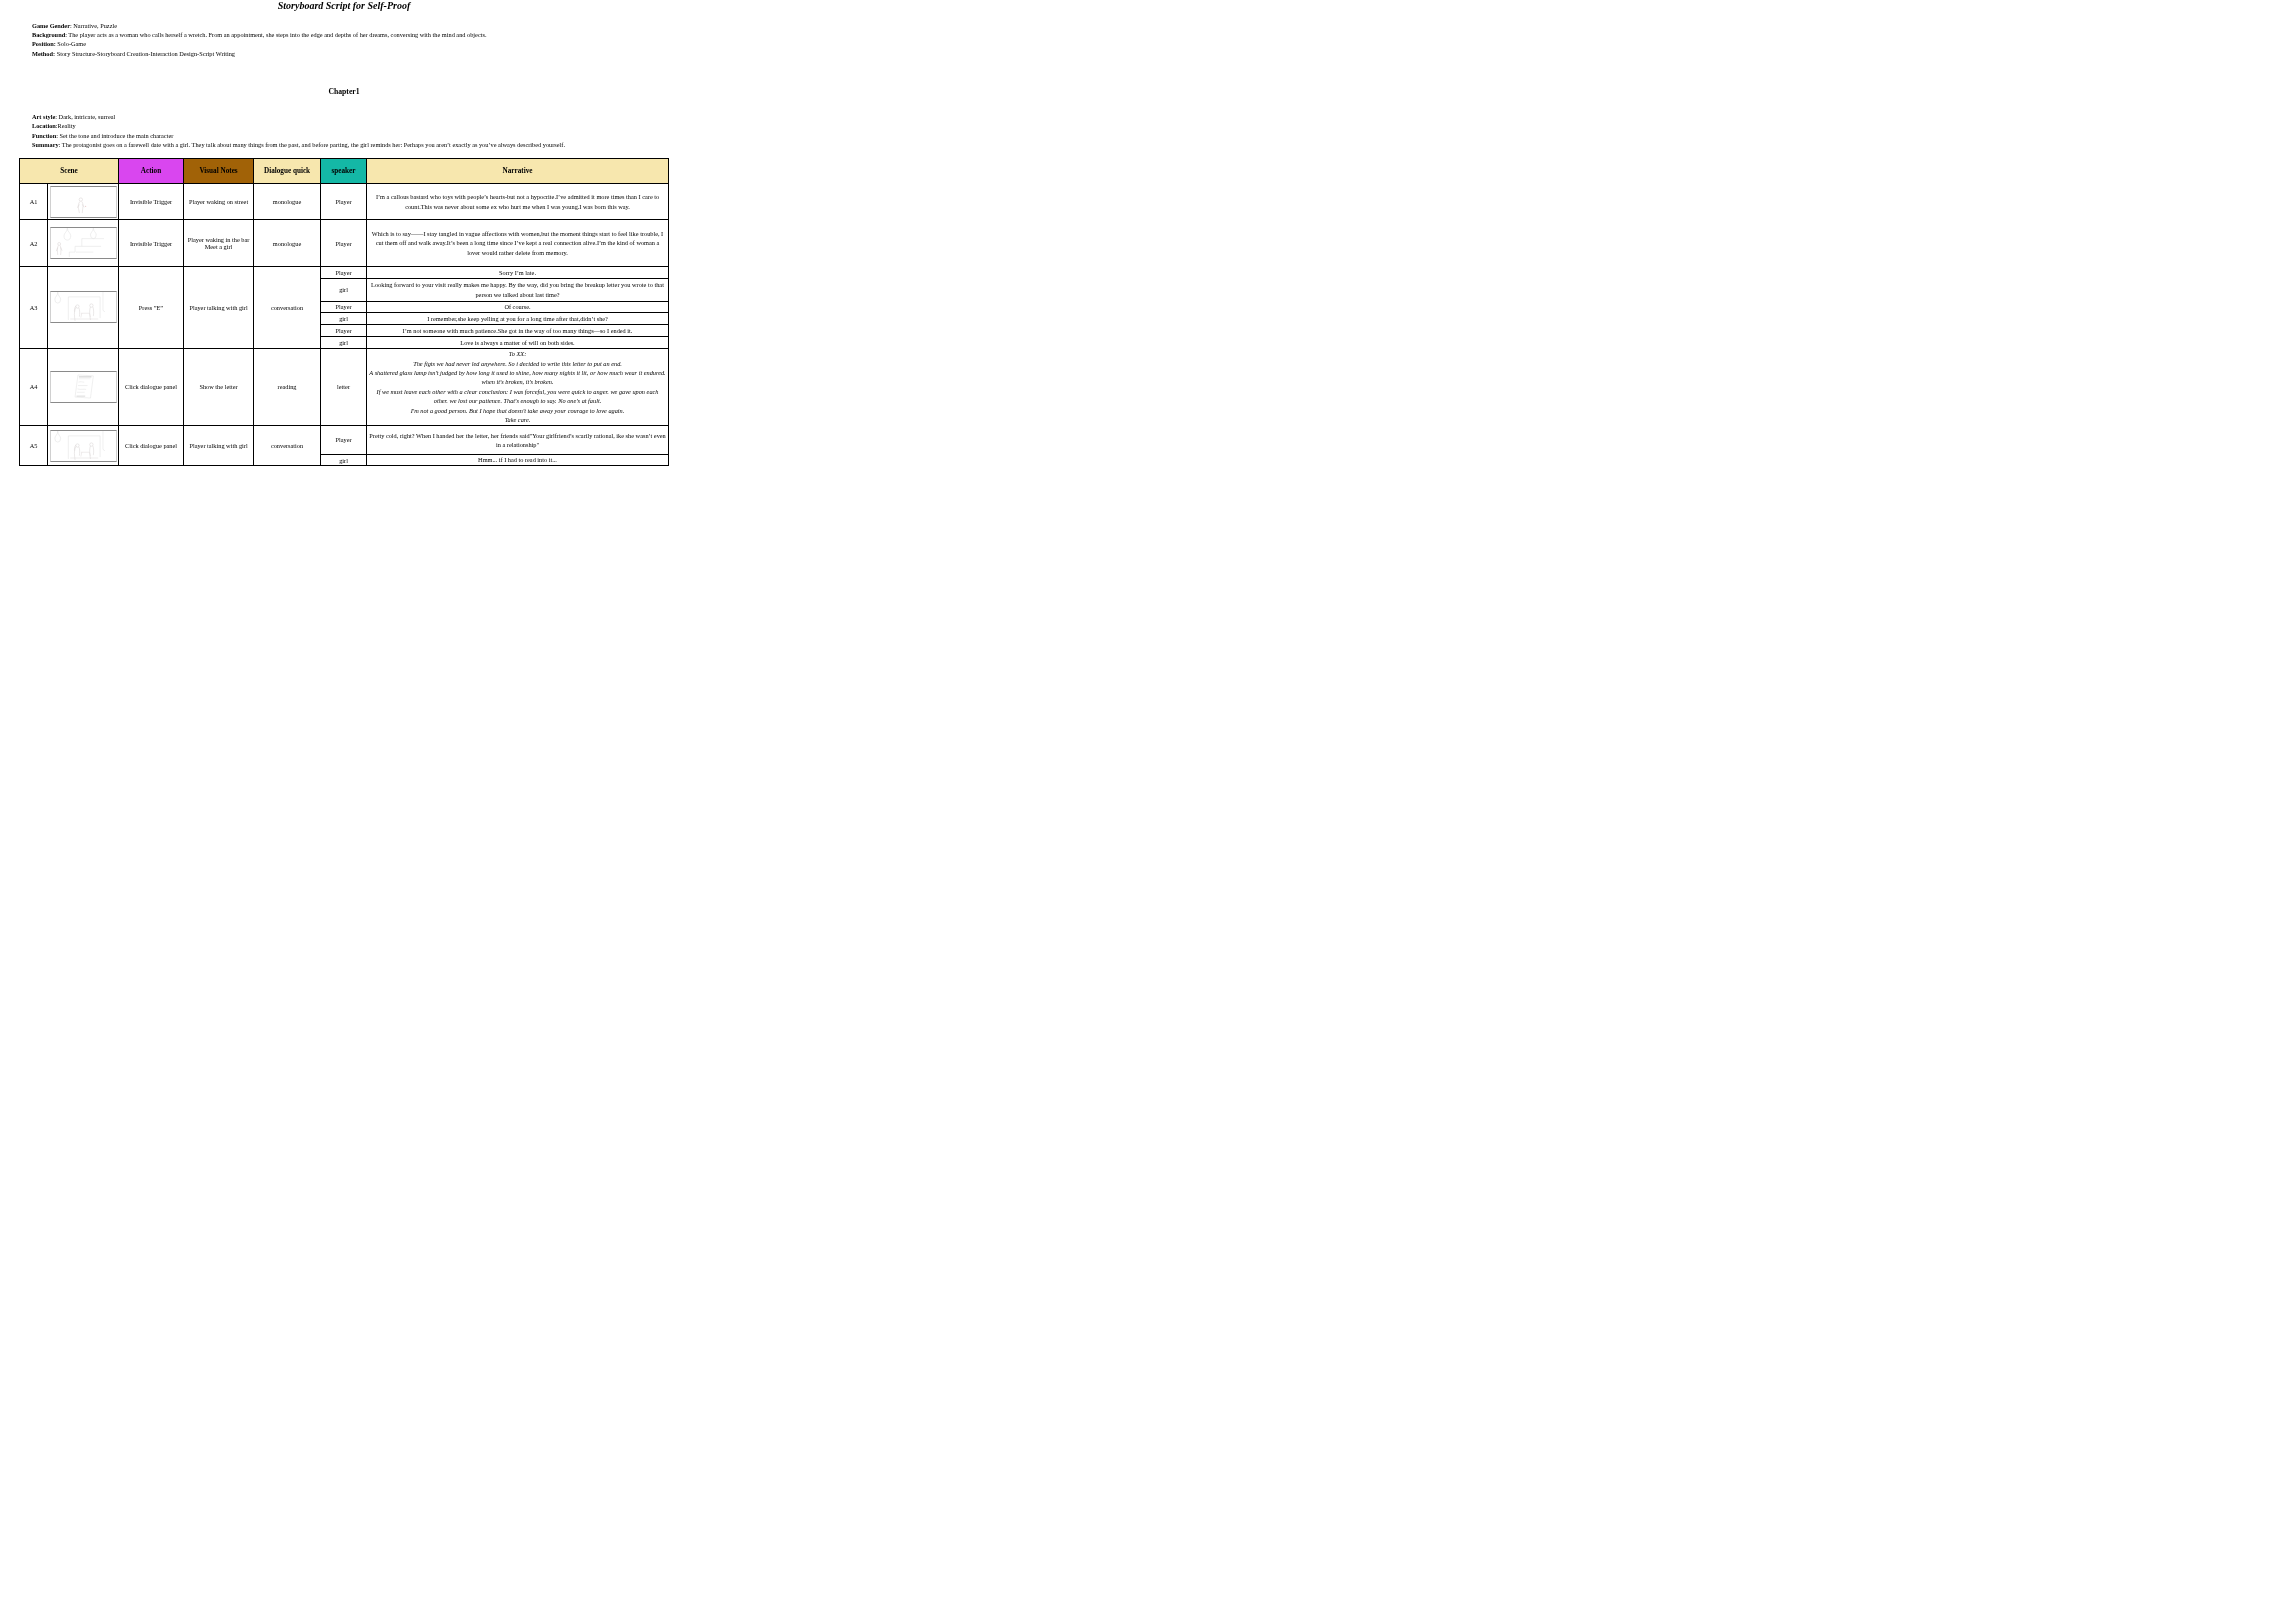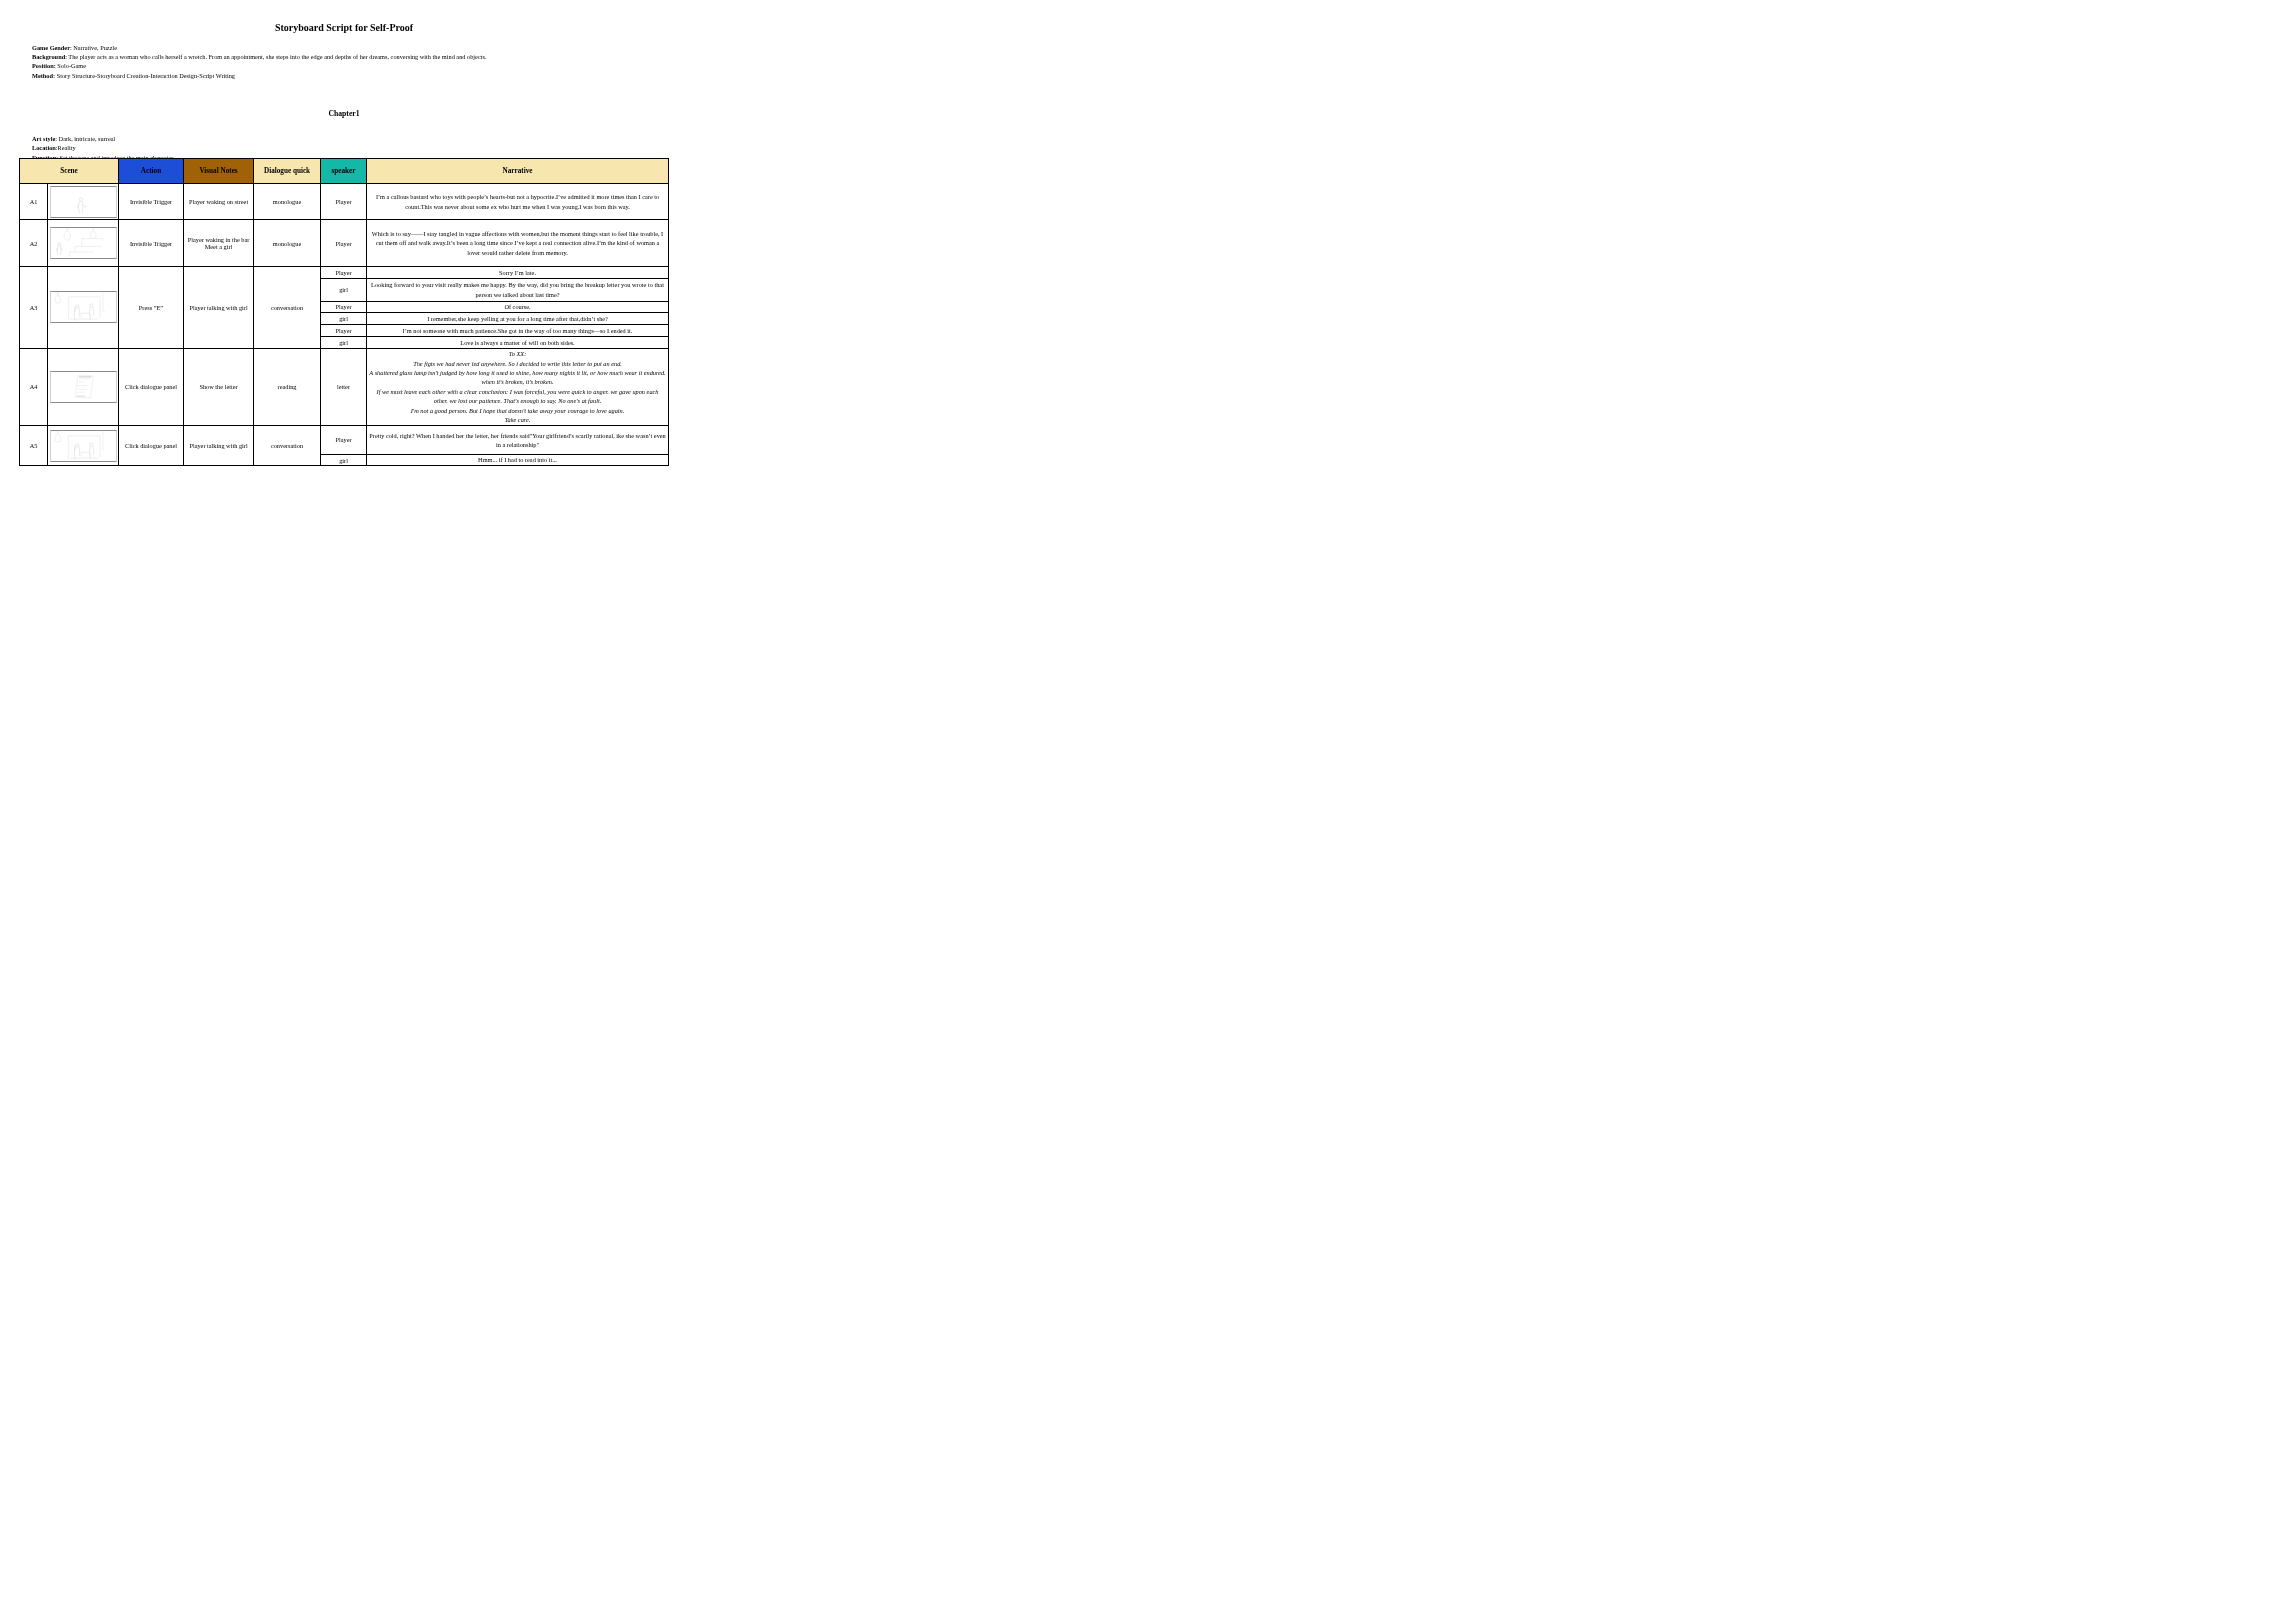--- a/index.html
+++ b/index.html
@@ -1,22 +1,22 @@
 <!DOCTYPE html>
 <html style="font-size:7.7px"><head>
 <meta charset="utf-8">
 <style>
   html,body{margin:0;padding:0;background:#fff;}
   .page{
     width:688px;height:487px;background:#fff;position:relative;
     font-family:"Liberation Serif","DejaVu Serif",serif;color:#000;
   }
   .doc-title{
-    margin:0;padding-top:22px;text-align:center;
-    font-size:10px;font-weight:bold;
+    margin:0;text-align:center;
+    font-size:10px;font-weight:bold;font-style:italic;
   }
   .meta-block{margin:9.6px 9.6px 0 32px;font-size:6.3px;line-height:9.4px;}
   .meta-line b{font-weight:bold;}
   .chapter-heading{
     margin:16px;padding-top:12.5px;text-align:center;font-size:7.7px;font-weight:bold;
   }
   .chapter-block{margin:7.7px 4.8px 0 32px;font-size:6.3px;line-height:9.4px;}
   .sb-table-wrap{position:absolute;left:19px;top:158px;}
   table.sb{
     border-collapse:collapse;table-layout:fixed;width:650px;
@@ -78,21 +78,21 @@
           <col style="width:65px">
       <col style="width:70px">
           <col style="width:67px">
           <col style="width:46px">
           <col style="width:302px">
     </colgroup>
 
     <tbody>
           <tr class="hdr" style="height:22px">
       <th colspan="2" style="background:#F7E7AE">Scene</th>
-      <th style="background:#1d4ed8">Action</th>
+      <th style="background:#d946ef">Action</th>
       <th style="background:#a16207">Visual Notes</th>
       <th style="background:#F7E7AE">Dialogue quick</th>
       <th style="background:#14b8a6">speaker</th>
       <th style="background:#F7E7AE">Narrative</th>
     </tr>
 
     <tr class="major" style="height:36px">
       <td>A1</td>
       <td>
         <span class="scene-img">

